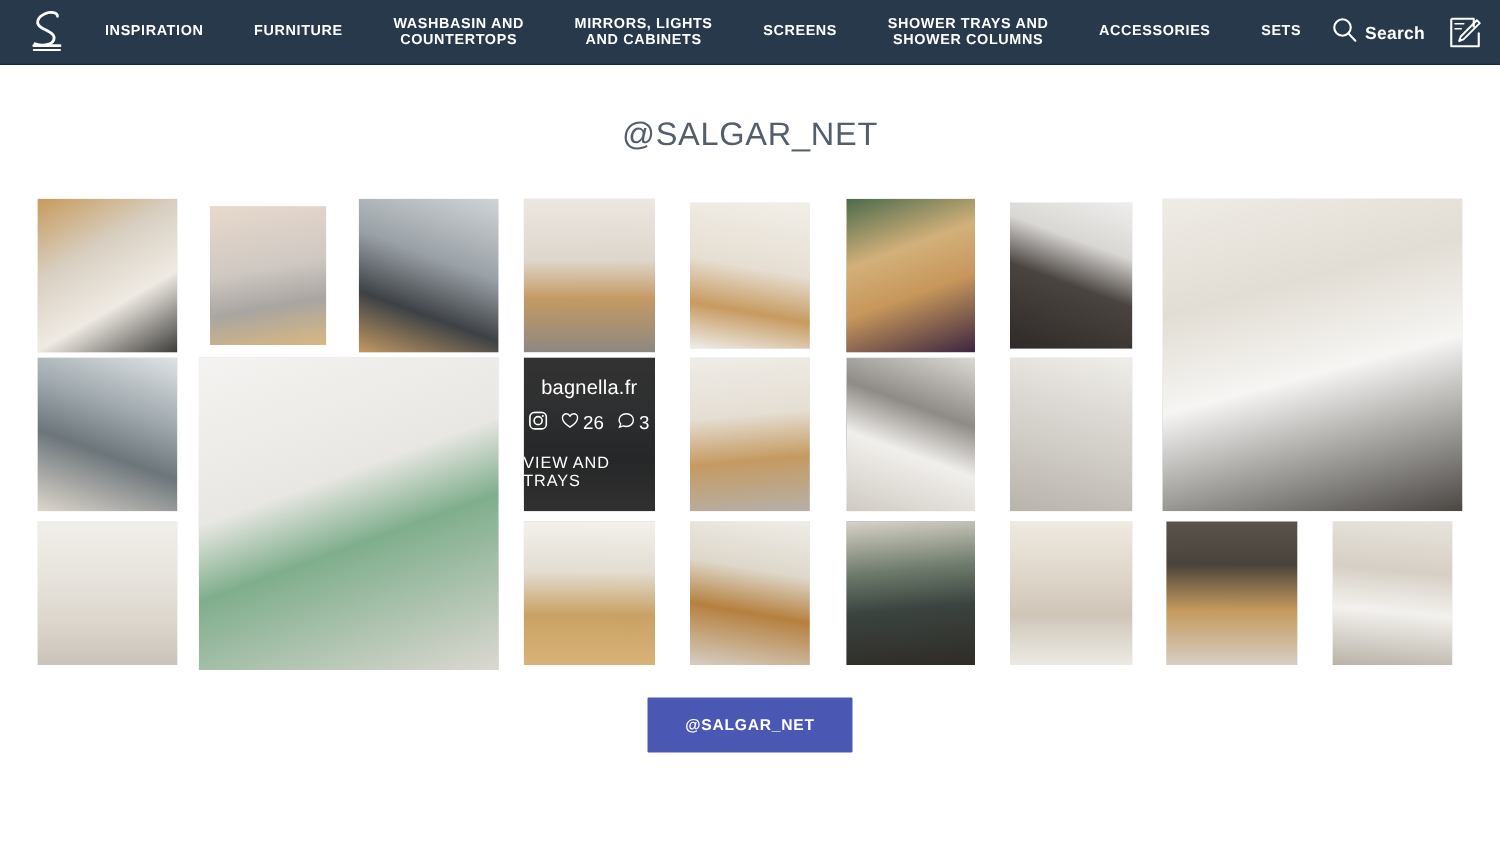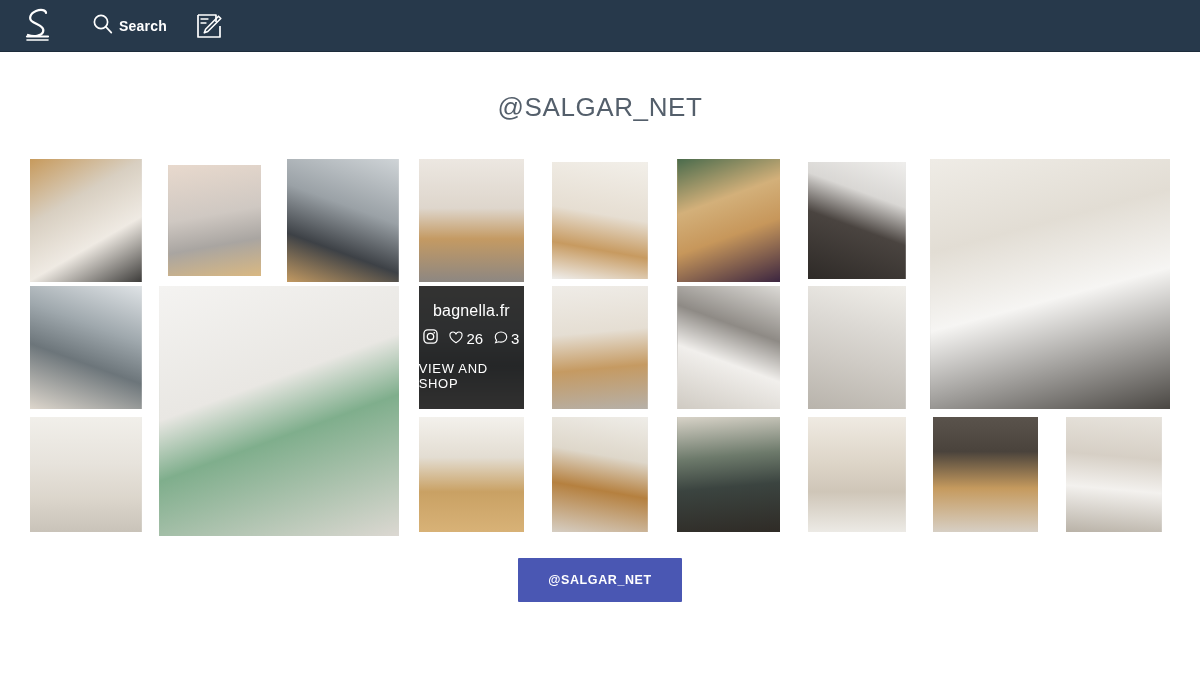--- a/index.html
+++ b/index.html
@@ -43,21 +43,21 @@
     text-align: center;
     line-height: 13px;
     white-space: pre-line;
     padding: 0 6px;
     cursor: pointer;
     text-transform: uppercase;
   }
   .nav-right {
     display: flex;
     align-items: center;
-    gap: 28px;
+    gap: 18px;
     margin-left: 14px;
   }
   .search-box {
     display: flex;
     align-items: center;
     gap: 6px;
     cursor: pointer;
   }
   .search-label {
     color: #ffffff;
@@ -186,20 +186,33 @@
 <div class="navbar">
 
   <div class="logo">
     <svg width="34" height="38" viewBox="0 0 34 38" fill="none">
       <path d="M25 6 C25 3, 20 2, 15 4 C9 6.5, 7 12, 12 15 C17 18, 24 20, 22 25 C20.5 29, 13 30, 7 28" stroke="#ffffff" stroke-width="2.2" fill="none" stroke-linecap="round"></path>
       <path d="M6 29.5 L27 29.5" stroke="#ffffff" stroke-width="2.2" stroke-linecap="round"></path>
       <path d="M6 33 L27 33" stroke="#ffffff" stroke-width="1.6" stroke-linecap="round"></path>
     </svg>
   </div>
 
+  <div class="nav-items">
+    <div class="nav-item">INSPIRATION</div>
+    <div class="nav-item">FURNITURE</div>
+    <div class="nav-item">WASHBASIN AND
+COUNTERTOPS</div>
+    <div class="nav-item">MIRRORS, LIGHTS
+AND CABINETS</div>
+    <div class="nav-item">SCREENS</div>
+    <div class="nav-item">SHOWER TRAYS AND
+SHOWER COLUMNS</div>
+    <div class="nav-item">ACCESSORIES</div>
+    <div class="nav-item">SETS</div>
+  </div>
 
   <div class="nav-right">
     <div class="search-box">
       <span>
         <svg width="21" height="21" viewBox="0 0 21 21" fill="none">
           <circle cx="9" cy="9" r="6.6" stroke="#ffffff" stroke-width="1.7"></circle>
           <line x1="13.7" y1="13.7" x2="19.3" y2="19.6" stroke="#ffffff" stroke-width="1.7" stroke-linecap="round"></line>
         </svg>
       </span>
       <span class="search-label">Search</span>
@@ -274,21 +287,21 @@
           </span>
           <span class="ov-stat">
             <span>
               <svg width="14" height="13" viewBox="0 0 16 15" fill="none">
                 <path d="M14.6 7 C14.6 10.3 11.7 12.9 8 12.9 C7 12.9 6 12.7 5.2 12.4 L1.8 13.5 L2.9 10.6 C1.9 9.6 1.4 8.4 1.4 7 C1.4 3.7 4.3 1.1 8 1.1 C11.7 1.1 14.6 3.7 14.6 7 Z" stroke="#fff" stroke-width="1.3" fill="none"></path>
               </svg>
             </span>
             <span>3</span>
           </span>
         </div>
-        <div class="ov-shop">VIEW AND SHOP</div>
+        <div class="ov-shop">VIEW AND TRAYS</div>
       </div>
     </div>
     <div class="tile" style="grid-column:5/6; grid-row:2/3; margin:0 8px;">
       <div class="ph p12"></div>
     </div>
     <div class="tile" style="grid-column:6/7; grid-row:2/3; margin:0 4px;">
       <div class="ph p13"></div>
     </div>
     <div class="tile" style="grid-column:7/8; grid-row:2/3; margin:0 7px;">
       <div class="ph p14"></div>

